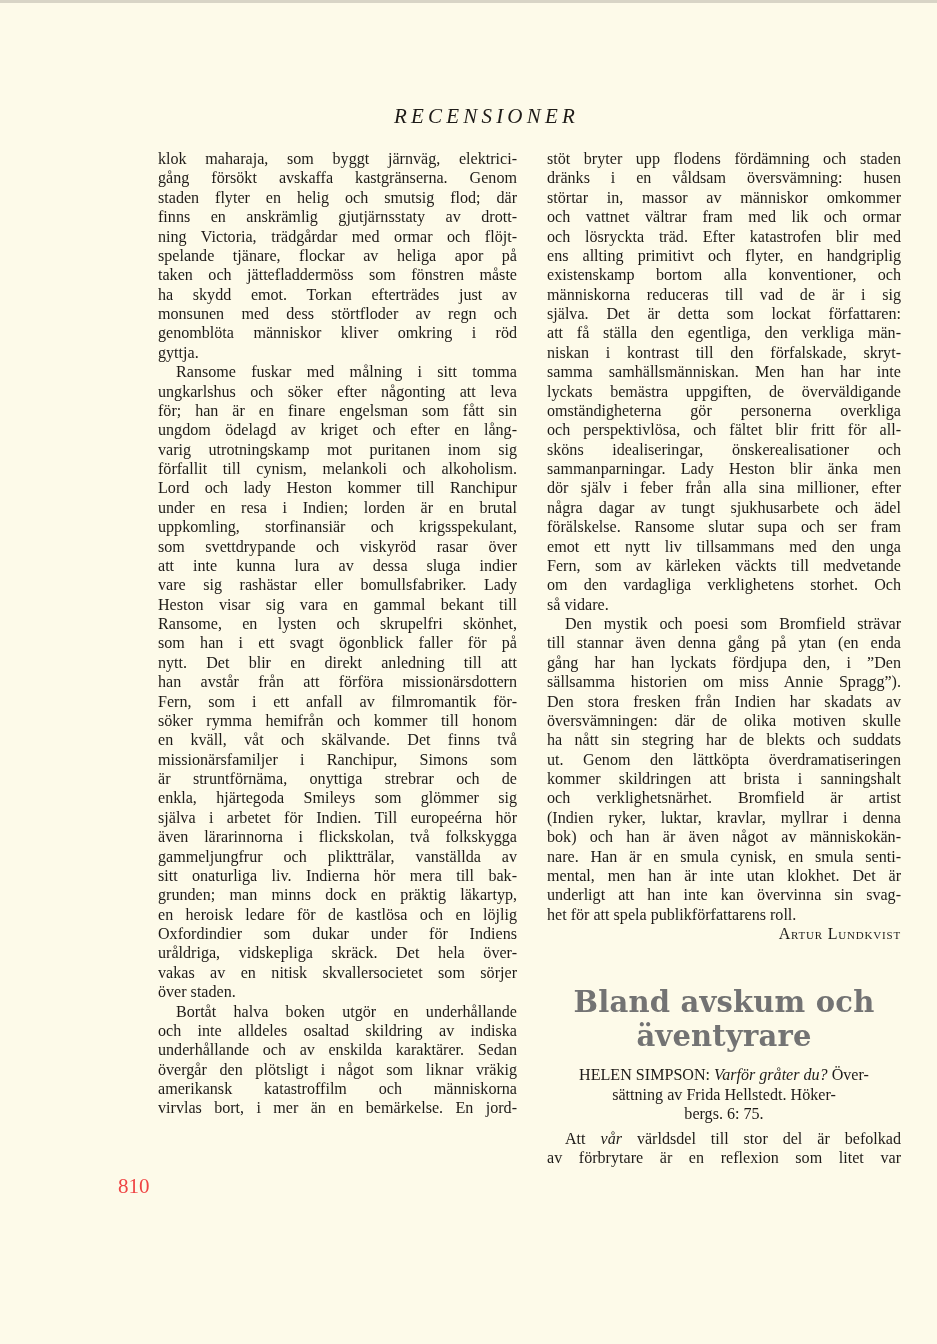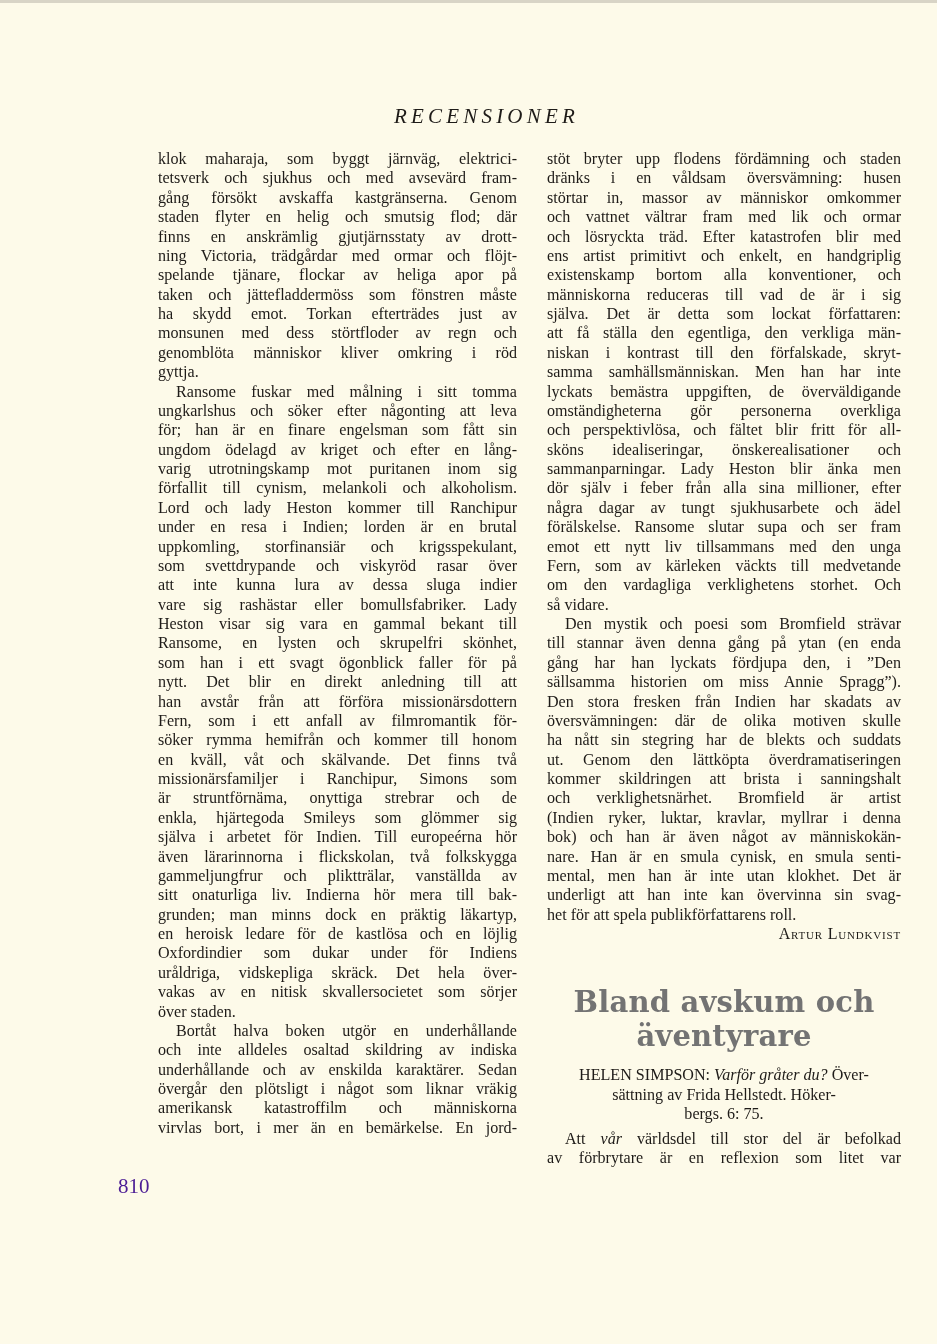--- a/index.html
+++ b/index.html
@@ -62,33 +62,32 @@
     text-align: center;
     font-size: 16.1px;
     line-height: 19.4px;
   }
   .book-ref .line { text-align: center; text-align-last: center; }
   .book-ref em { font-style: italic; }
   .body-after { margin-top: 5px; }
   .folio {
     position: absolute; left: 118px; top: 1174px;
     font-size: 21px;
-    color: #4c1d95;
+    color: #ef4444;
   }
 </style>
 </head>
 <body>
 
 <div class="page-edge"></div>
 
 <div class="running-head">RECENSIONER</div>
 
 <div class="col col-left" id="left-col">
     <span class="line">klok maharaja, som byggt järnväg, elektrici-</span>
-    <span class="line">tetsverk och sjukhus och med avsevärd fram-</span>
     <span class="line">gång försökt avskaffa kastgränserna. Genom</span>
     <span class="line">staden flyter en helig och smutsig flod; där</span>
     <span class="line">finns en anskrämlig gjutjärnsstaty av drott-</span>
     <span class="line">ning Victoria, trädgårdar med ormar och flöjt-</span>
     <span class="line">spelande tjänare, flockar av heliga apor på</span>
     <span class="line">taken och jättefladdermöss som fönstren måste</span>
     <span class="line">ha skydd emot. Torkan efterträdes just av</span>
     <span class="line">monsunen med dess störtfloder av regn och</span>
     <span class="line">genomblöta människor kliver omkring i röd</span>
     <span class="line last">gyttja.</span>
@@ -133,21 +132,21 @@
     <span class="line">virvlas bort, i mer än en bemärkelse. En jord-</span>
   </div>
 
 <div class="col col-right">
   <div id="right-lines">
       <span class="line">stöt bryter upp flodens fördämning och staden</span>
       <span class="line">dränks i en våldsam översvämning: husen</span>
       <span class="line">störtar in, massor av människor omkommer</span>
       <span class="line">och vattnet vältrar fram med lik och ormar</span>
       <span class="line">och lösryckta träd. Efter katastrofen blir med</span>
-      <span class="line">ens artist primitivt och enkelt, en handgriplig</span>
+      <span class="line">ens allting primitivt och flyter, en handgriplig</span>
       <span class="line">existenskamp bortom alla konventioner, och</span>
       <span class="line">människorna reduceras till vad de är i sig</span>
       <span class="line">själva. Det är detta som lockat författaren:</span>
       <span class="line">att få ställa den egentliga, den verkliga män-</span>
       <span class="line">niskan i kontrast till den förfalskade, skryt-</span>
       <span class="line">samma samhällsmänniskan. Men han har inte</span>
       <span class="line">lyckats bemästra uppgiften, de överväldigande</span>
       <span class="line">omständigheterna gör personerna overkliga</span>
       <span class="line">och perspektivlösa, och fältet blir fritt för all-</span>
       <span class="line">sköns idealiseringar, önskerealisationer och</span>

